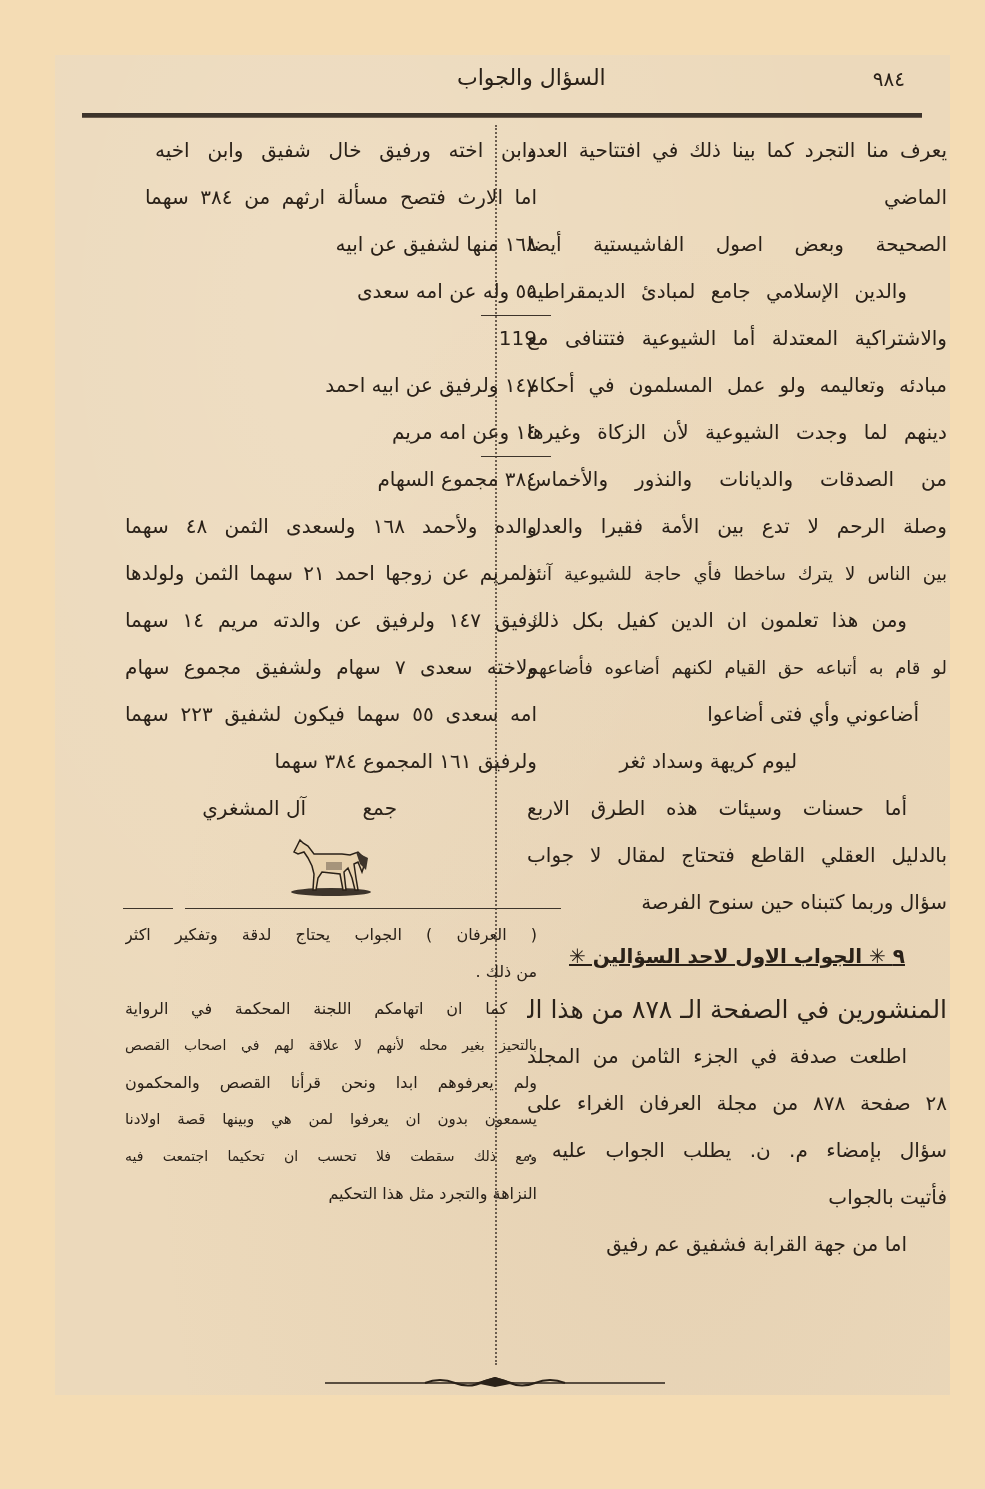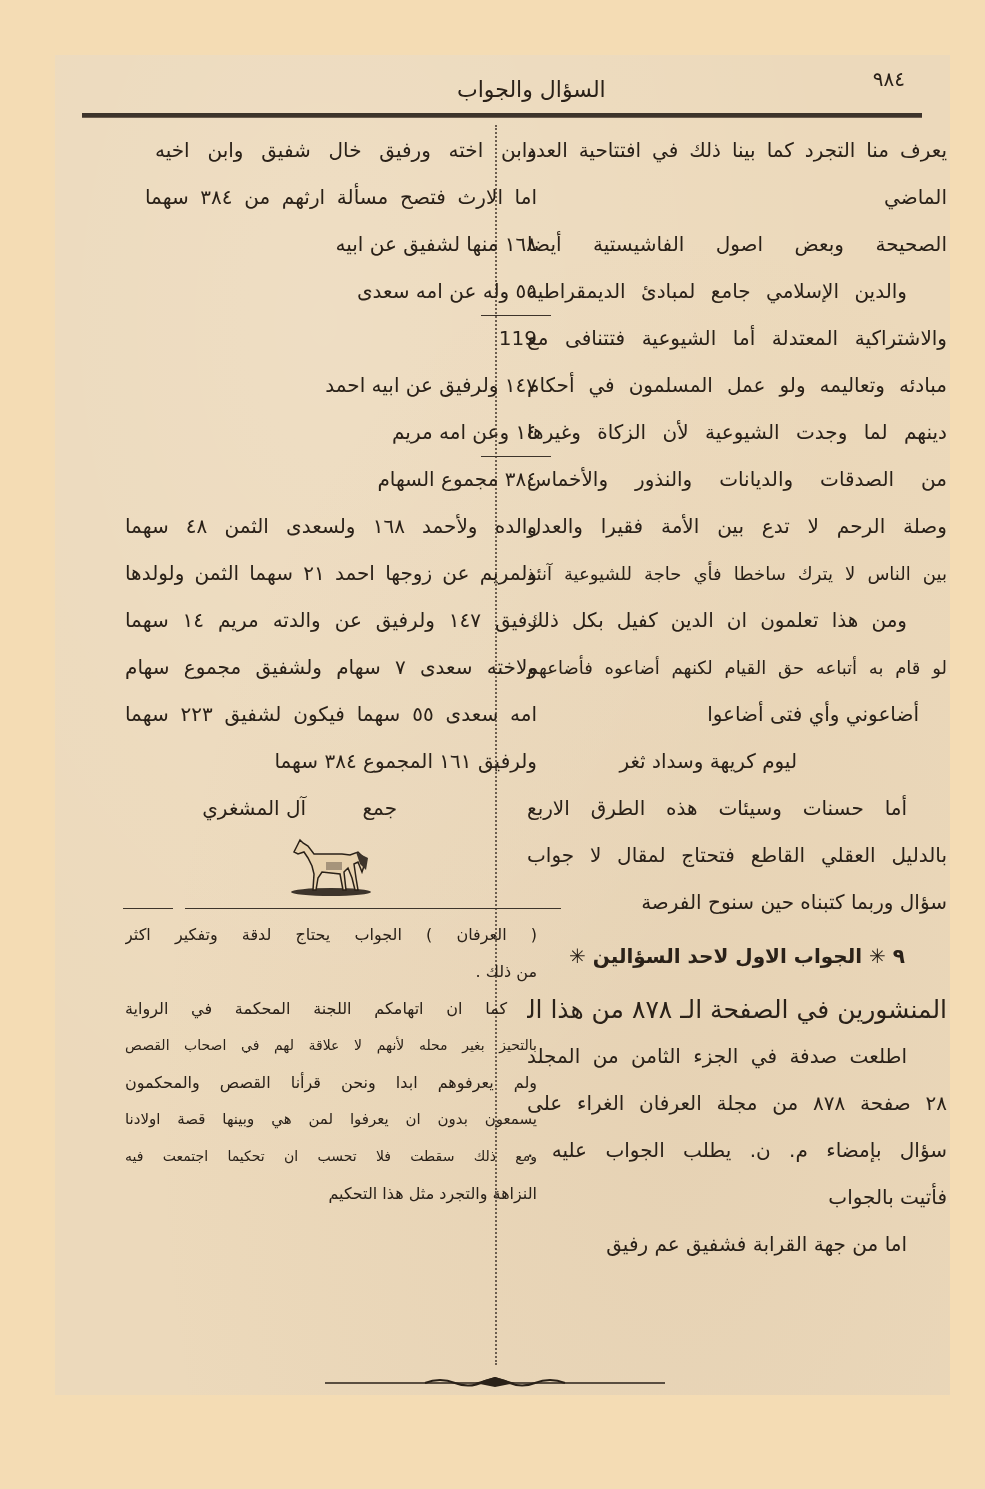--- a/index.html
+++ b/index.html
@@ -27,21 +27,21 @@
       left: 30px; top: 8px;
       width: 840px; height: 40px;
     }
     .page-number {
       position: absolute;
       right: 20px; top: 4px;
       font-size: 20px;
     }
     .running-title {
       position: absolute;
-      left: 372px; top: 14px;
+      left: 372px; top: 2px;
       font-size: 22px;
     }
     .header-rule {
       position: absolute;
       left: 27px; top: 58px;
       width: 840px; height: 4px;
       background: #3d342b;
       border-bottom: 1px solid #6b5d4f;
     }
     .col-divider {
@@ -60,21 +60,21 @@
       font-size: 20px;
       line-height: 47px;
       height: 47px;
       white-space: nowrap;
       text-align: justify;
       text-align-last: justify;
       overflow: hidden;
     }
     .line.short { text-align-last: right; }
     .line.indent { padding-right: 40px; }
-    .line.center { text-align: right; text-align-last: center; }
+    .line.center { text-align: right; text-align-last: center; text-decoration: underline; }
     .line.bold { font-weight: bold; font-size: 20px; }
     .line.small { font-size: 16px; line-height: 37px; height: 37px; }
     .sum-rule {
       height: 0;
       border-top: 1.5px solid #3d342b;
       width: 58px;
       margin-right: -6px;
       margin-left: auto;
     }
     .sum-rule-wrap { height: 0; position: relative; direction: ltr; }

